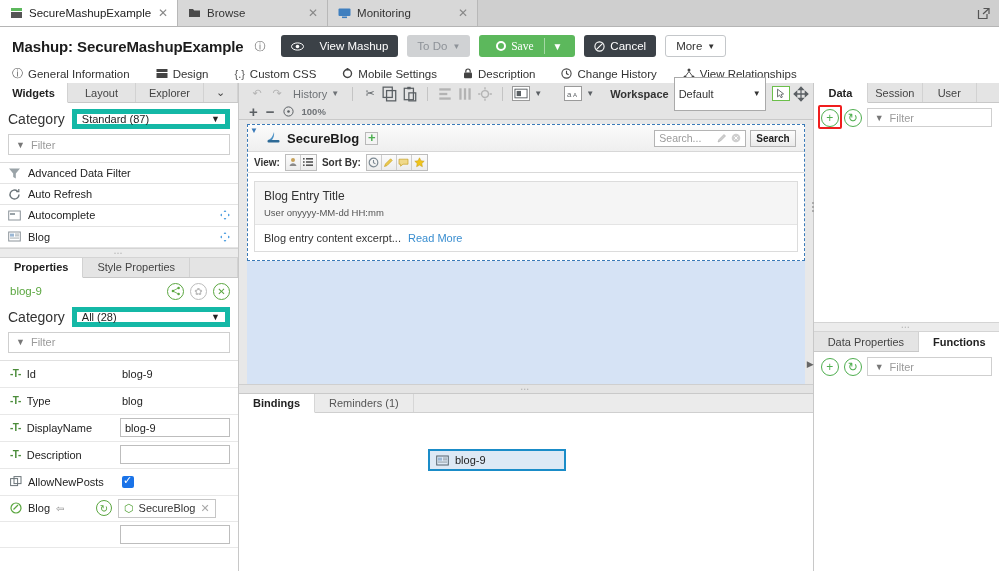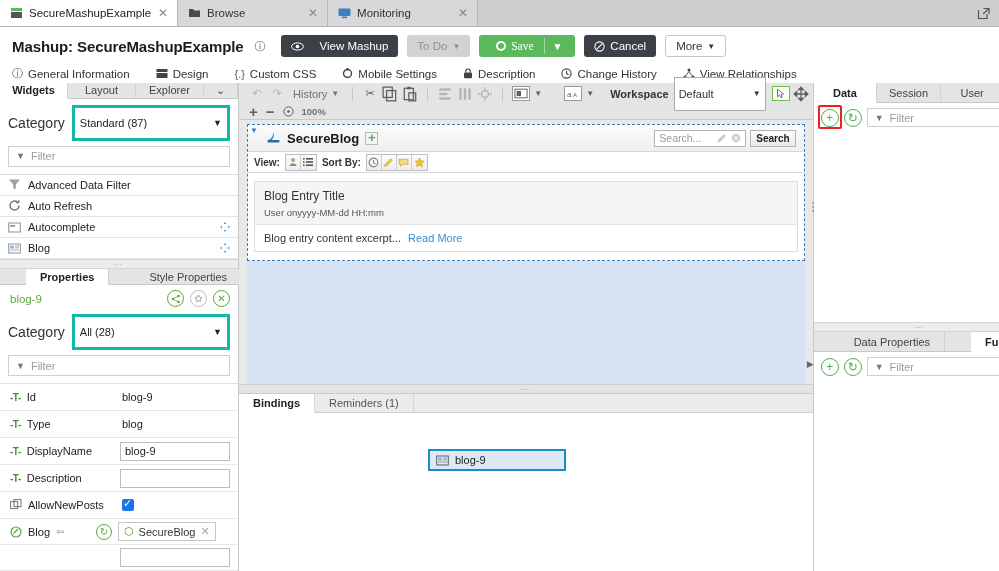--- a/index.html
+++ b/index.html
@@ -76,27 +76,27 @@
   .col-right { width: 240px; border-left: 1px solid #c8c8c8; display: flex; flex-direction: column; background: #fff; }
 
   
   .tabrow { display: flex; height: 20px; background: #e4e4e4; border-bottom: 1px solid #c8c8c8; }
   .ptab {
     flex: 1; display: flex; align-items: center; justify-content: center;
     font-size: 11px; color: #444; border-right: 1px solid #d2d2d2; background: #e4e4e4;
   }
   .ptab.active { background: #fff; font-weight: bold; color: #222; border-bottom: 1px solid #fff; margin-bottom: -1px; }
   .ptab.chev { flex: 0 0 34px; }
-  .ptab.shrink { flex: 0 0 auto; padding: 0 14px; margin-left: 26px; }
+  .ptab.shrink { flex: 0 0 auto; padding: 0 14px; }
 
   
   .catrow { display: flex; align-items: center; gap: 7px; padding: 6px 8px 5px 8px; }
   .catlabel { font-size: 14px; color: #333; }
   .selectbox {
-    flex: 1; height: 36px; border: 3px solid #14b8a6; background: #fff;
+    flex: 1; height: 20px; border: 5px solid #14b8a6; background: #fff;
     display: flex; align-items: center; padding: 0 5px; font-size: 11px; color: #222;
     justify-content: space-between;
   }
   .selectbox .dcaret { font-size: 9px; color: #222; }
   .filterrow { padding: 0 8px 7px 8px; }
   .filterbox {
     height: 21px; border: 1px solid #cfcfcf; background: #fff; display: flex;
     align-items: center; gap: 6px; padding: 0 7px; font-size: 11px; color: #9a9a9a;
   }
 

